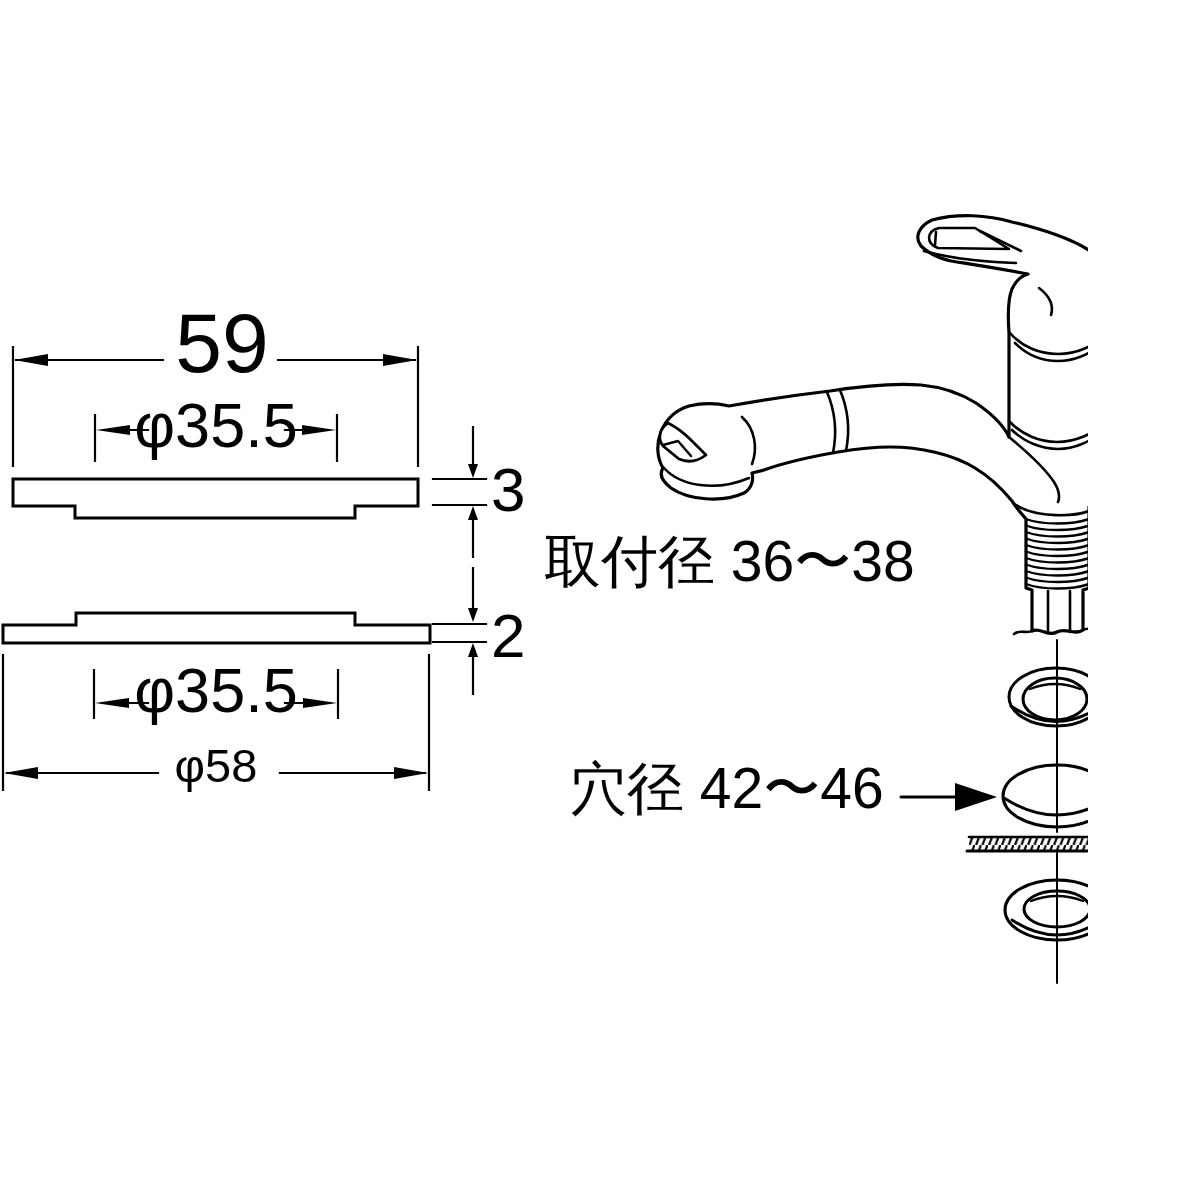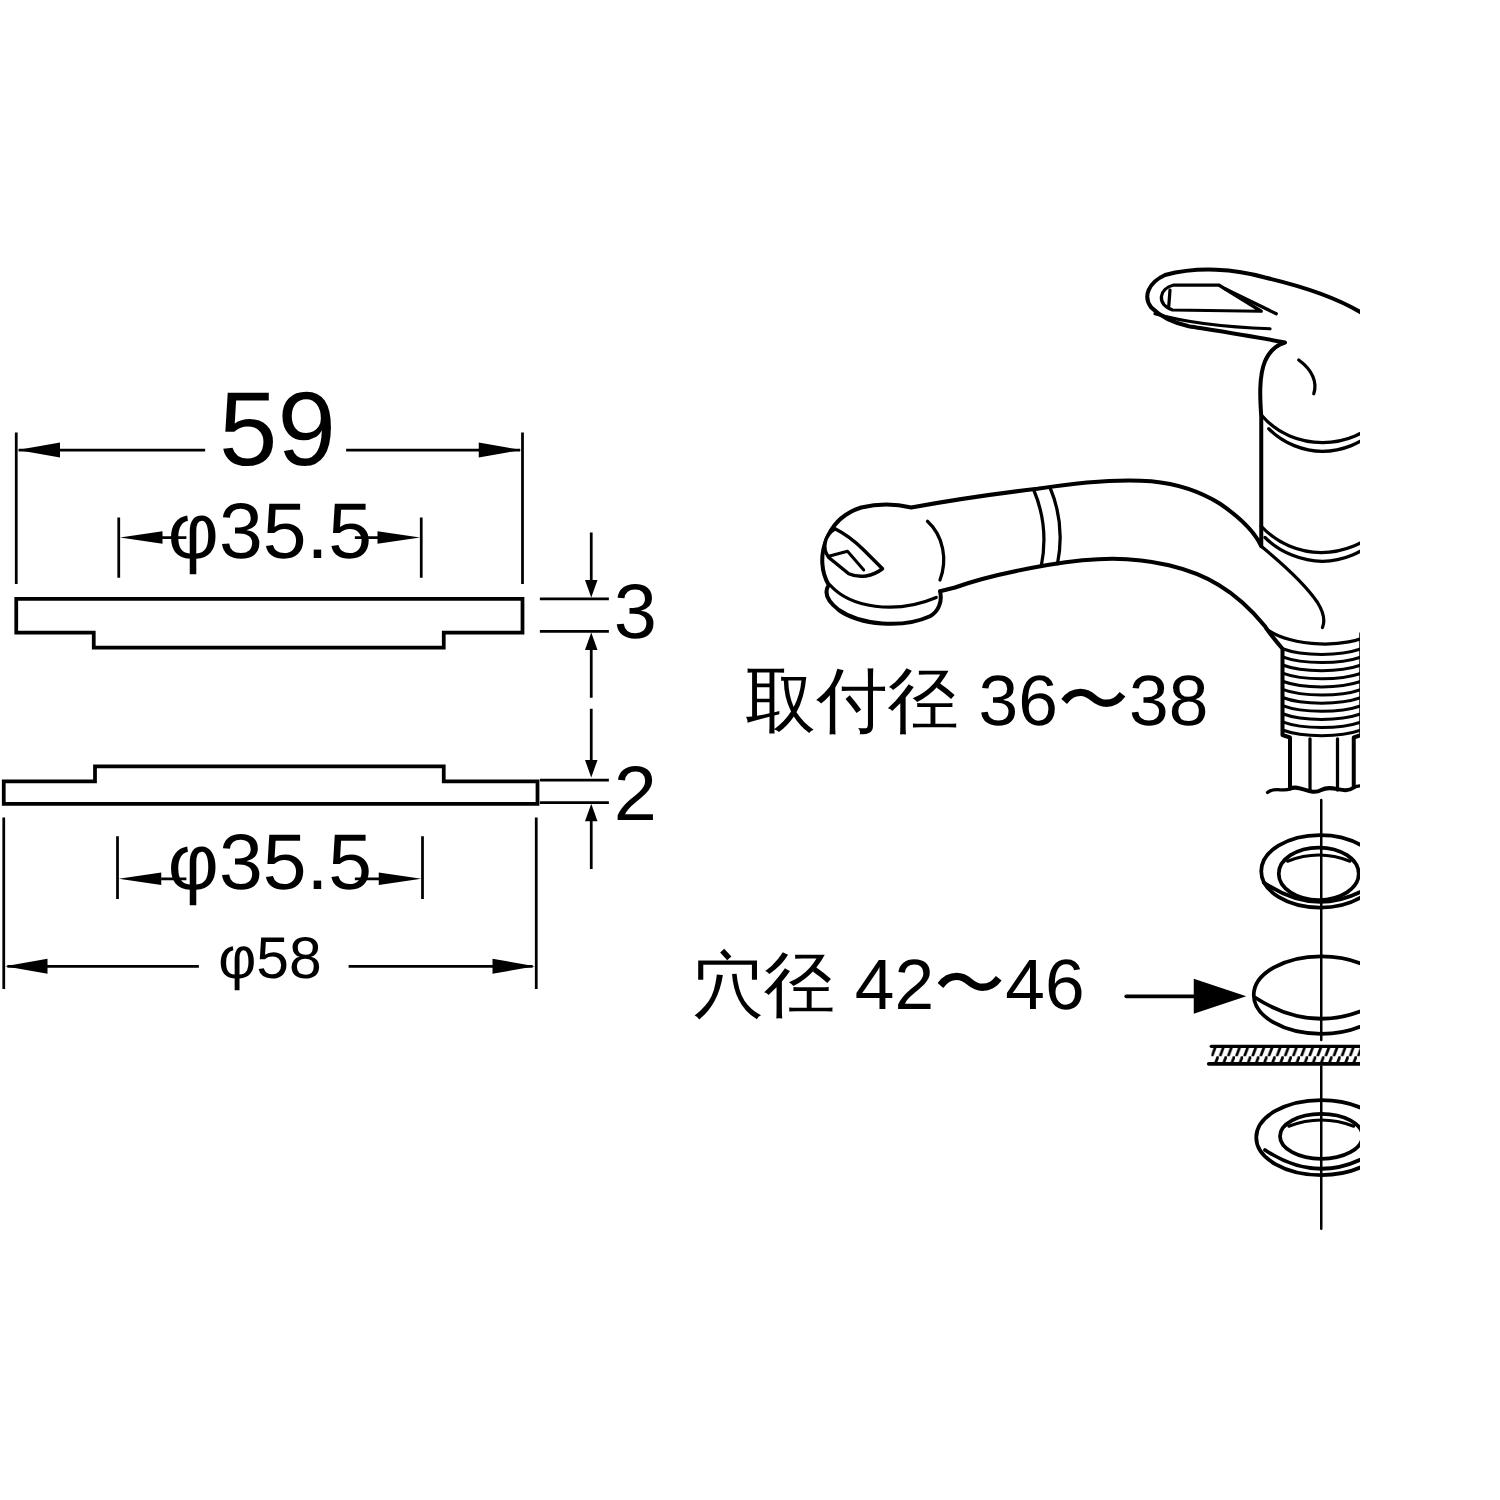--- a/index.html
+++ b/index.html
@@ -19,23 +19,23 @@
     color:#000;
     font-family:"Liberation Sans","DejaVu Sans",sans-serif;
   }
   .ctr{transform:translateX(-50%);}
   #lbl-top-width      {left:222px; top:301px; font-size:84px;}
   #lbl-top-inner-dia  {left:216px; top:394px; font-size:63px;}
   #lbl-top-thickness  {left:491px; top:459px; font-size:62px;}
   #lbl-bot-thickness  {left:491px; top:605px; font-size:62px;}
   #lbl-bot-inner-dia  {left:216px; top:659px; font-size:63px;}
   #lbl-bot-outer-dia  {left:216px; top:742px; font-size:47px;}
-  #lbl-faucet-line1   {left:596px; top:533px; font-size:57px;}
+  #lbl-faucet-line1   {left:544px; top:533px; font-size:57px;}
   #lbl-faucet-line2   {left:765px; top:594px; font-size:57px;}
-  #lbl-hole-dia       {left:554px; top:760px; font-size:57px;}
+  #lbl-hole-dia       {left:570px; top:760px; font-size:57px;}
 </style>
 </head>
 <body>
 
 <div id="canvas">
 
   <svg id="art" width="1200" height="1200" viewBox="0 0 1200 1200">
     <defs>
       <pattern id="hatch" width="6.5" height="13" patternUnits="userSpaceOnUse">
         <path d="M1 13 L6 0" stroke="#000" stroke-width="2.2" fill="none"></path>

